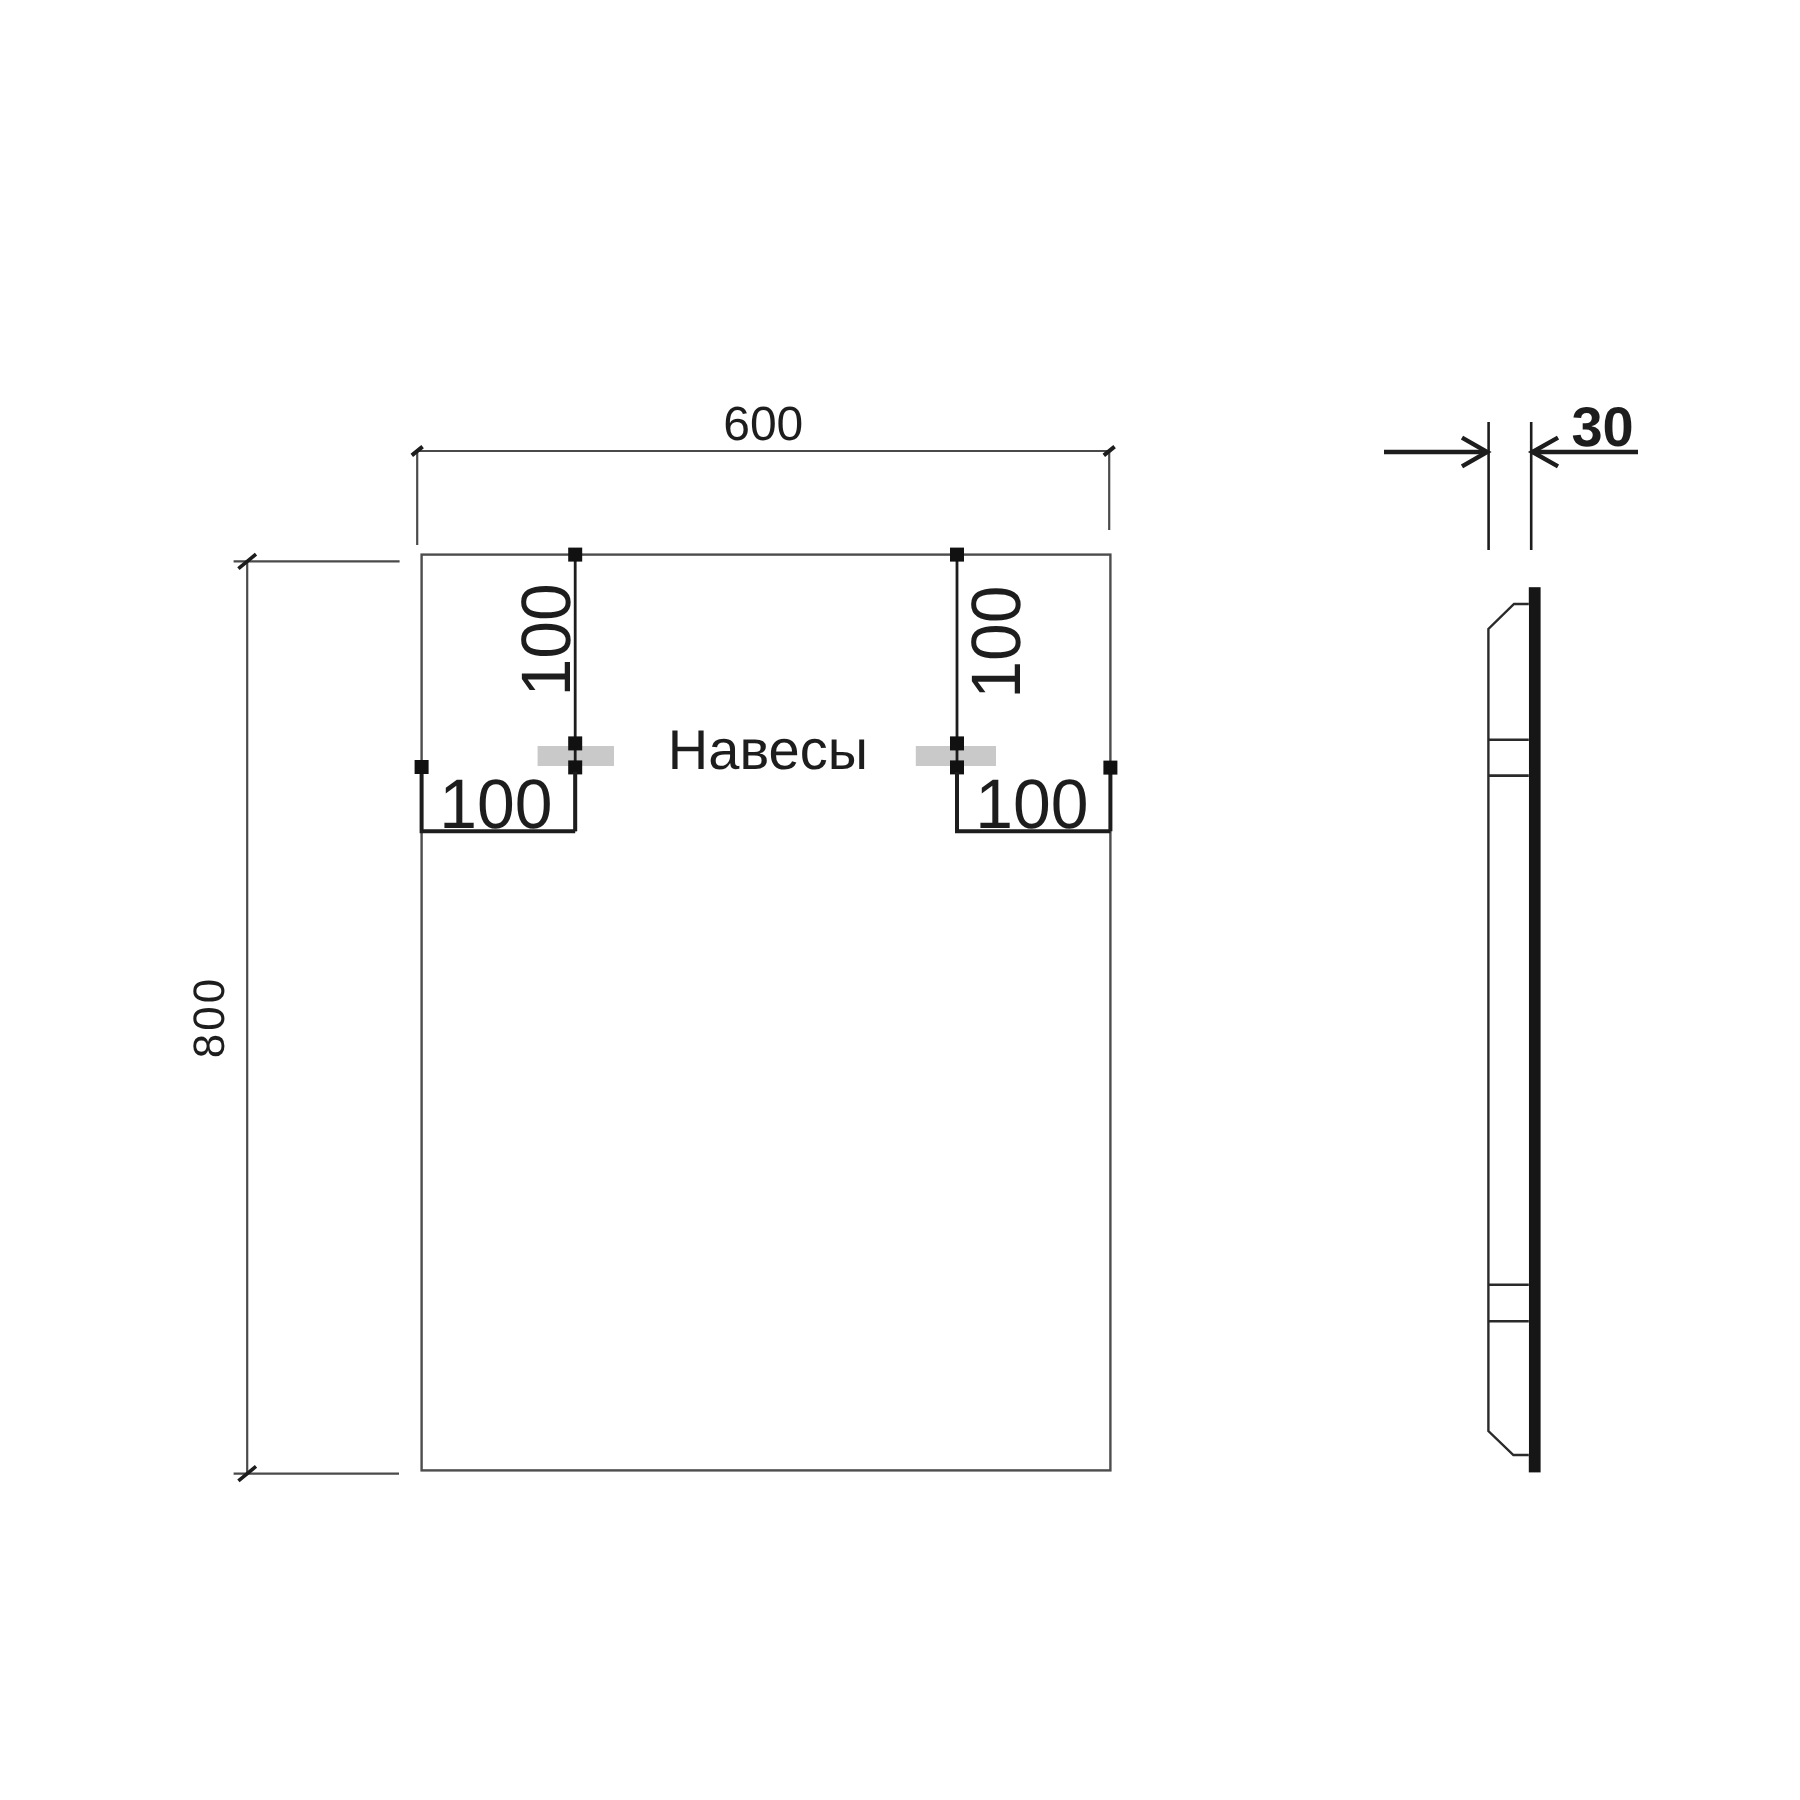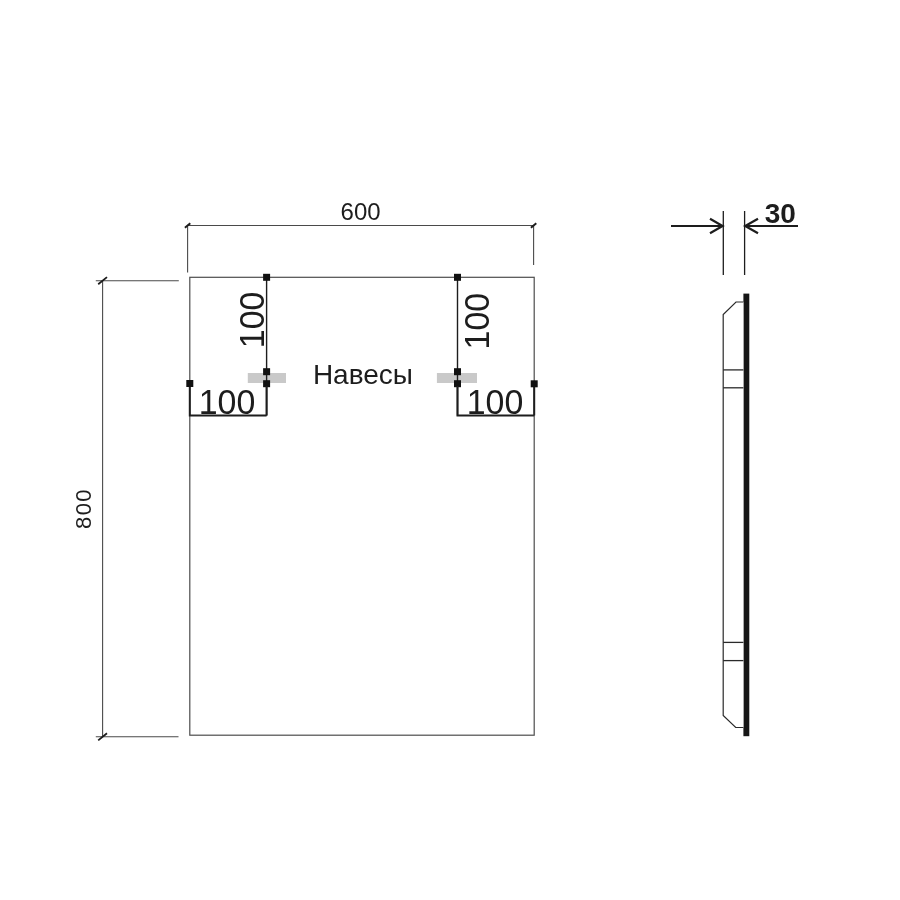--- a/index.html
+++ b/index.html
@@ -1,16 +1,16 @@
 <!DOCTYPE html>
 <html><head>
 <meta charset="utf-8">
 <style>
   html,body{margin:0;padding:0;background:#ffffff;}
-  .page{width:844px;height:900px;position:relative;background:#ffffff;overflow:hidden;}
+  .page{width:844px;height:900px;position:relative;background:#ffffff;overflow:hidden;margin-left:21px;}
   svg{position:absolute;left:0;top:0;}
   text{font-family:"Liberation Sans", sans-serif;fill:#1d1d1d;}
 </style>
 </head>
 <body>
 <div class="page">
 <svg width="900" height="900" viewBox="0 0 900 900">
 
   <g>
     <rect x="189.8" y="277.3" width="344.4" height="457.9" fill="#ffffff" stroke="#4d4d4d" stroke-width="1.2"></rect>

